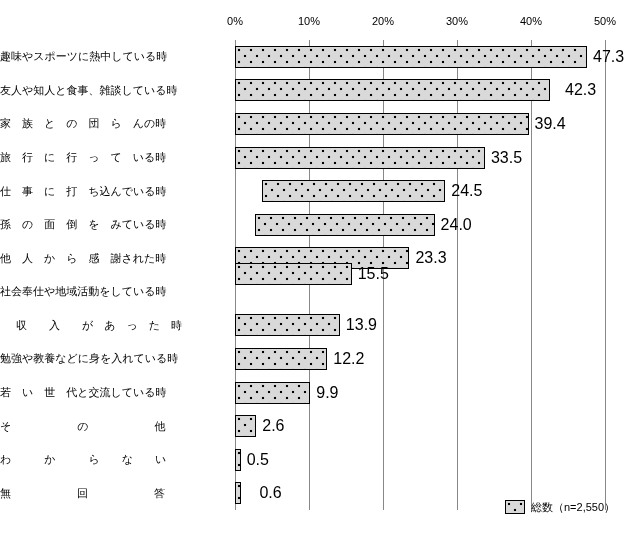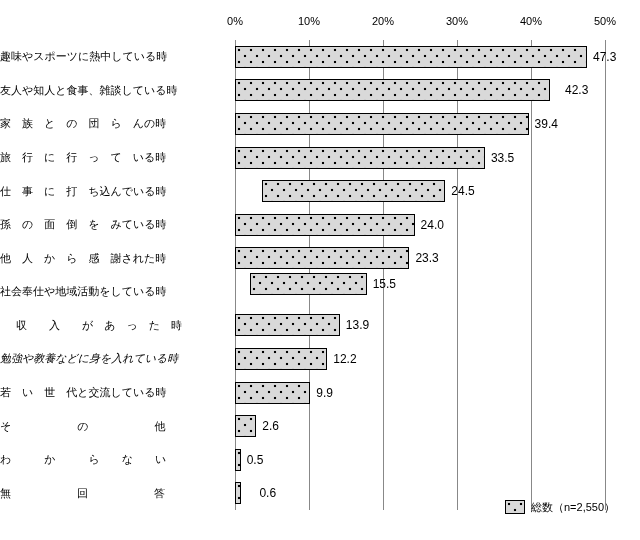--- a/index.html
+++ b/index.html
@@ -7,21 +7,21 @@
   .plot{position:absolute;left:235px;top:40px;width:370px;height:470px;}
   .axis-tick{position:absolute;top:15px;font-size:11px;text-align:center;transform:translateX(-50%);}
   .grid{position:absolute;top:40px;width:0;height:470px;border-left:1px solid #888;}
   .row{position:absolute;left:0;height:22px;display:flex;align-items:center;}
   .cat{position:absolute;left:0;width:225px;height:22px;display:flex;align-items:center;font-size:11px;text-align-last:justify;text-align:justify;white-space:pre;}
   .bar{height:20px;border:1px solid #000;background-color:#d9d9d9;
        background-image:
          radial-gradient(circle at 3px 3px,#000 1.2px,transparent 1.6px),
          radial-gradient(circle at 9px 9px,#000 1.2px,transparent 1.6px);
        background-size:12px 12px;}
-  .val{margin-left:6px;font-size:12px;white-space:nowrap;text-align:right;}
+  .val{margin-left:6px;font-size:16px;white-space:nowrap;text-align:right;}
   .legend{position:absolute;left:505px;top:500px;font-size:11px;display:flex;gap:6px;}
   .swatch{width:18px;height:12px;border:1px solid #000;background-color:#d9d9d9;
           background-image:
             radial-gradient(circle at 3px 3px,#000 1.2px,transparent 1.6px),
             radial-gradient(circle at 9px 9px,#000 1.2px,transparent 1.6px);
           background-size:12px 12px;}
 </style>
 </head>
 <body>
 
@@ -47,21 +47,21 @@
   <div id="cats-layer">
       <div class="cat" style="top: 45.7857px;">趣味やスポーツに熱中している時</div>
       <div class="cat" style="top: 79.3571px;">友人や知人と食事、雑談している時</div>
       <div class="cat" style="top: 112.929px;">家　族　と　の　団　ら　んの時</div>
       <div class="cat" style="top: 146.5px;">旅　行　に　行　っ　て　いる時</div>
       <div class="cat" style="top: 180.071px;">仕　事　に　打　ち込んでいる時</div>
       <div class="cat" style="top: 213.643px;">孫　の　面　倒　を　みている時</div>
       <div class="cat" style="top: 247.214px;">他　人　か　ら　感　謝された時</div>
       <div class="cat" style="top: 280.786px;">社会奉仕や地域活動をしている時</div>
       <div class="cat" style="top: 314px; margin-left: 16px;">収　　入　　が　あ　っ　た　時</div>
-      <div class="cat" style="top: 347.929px; font-style: italic;">勉強や教養などに身を入れている時</div>
+      <div class="cat" style="top: 347.929px;">勉強や教養などに身を入れている時</div>
       <div class="cat" style="top: 381.5px;">若　い　世　代と交流している時</div>
       <div class="cat" style="top: 415.071px;">そ　　　　　　の　　　　　　他</div>
       <div class="cat" style="top: 448.643px;">わ　　　か　　　ら　　な　　い</div>
       <div class="cat" style="top: 482.214px;">無　　　　　　回　　　　　　答</div>
     </div>
 
   <div class="plot" id="plot">
       <div class="row" style="top: 5.78571px;">
         <div class="bar" style="width: 350.02px;"></div>
         <span class="val">47.3</span>
@@ -75,29 +75,29 @@
         <span class="val">39.4</span>
       </div>
       <div class="row" style="top: 106.5px;">
         <div class="bar" style="width: 247.9px;"></div>
         <span class="val">33.5</span>
       </div>
       <div class="row" style="top: 140.071px; margin-left: 27px;">
         <div class="bar" style="width: 181.3px;"></div>
         <span class="val">24.5</span>
       </div>
-      <div class="row" style="top: 173.643px;">
+      <div class="row" style="top: 173.643px; padding-left: 20px;">
         <div class="bar" style="width: 177.6px;"></div>
         <span class="val">24.0</span>
       </div>
       <div class="row" style="top: 207.214px;">
         <div class="bar" style="width: 172.42px;"></div>
         <span class="val">23.3</span>
       </div>
-      <div class="row" style="top: 233px; padding-left: 15px;">
+      <div class="row" style="top: 223px;">
         <div class="bar" style="width: 114.7px;"></div>
         <span class="val">15.5</span>
       </div>
       <div class="row" style="top: 274.357px;">
         <div class="bar" style="width: 102.86px;"></div>
         <span class="val">13.9</span>
       </div>
       <div class="row" style="top: 307.929px;">
         <div class="bar" style="width: 90.28px;"></div>
         <span class="val">12.2</span>

